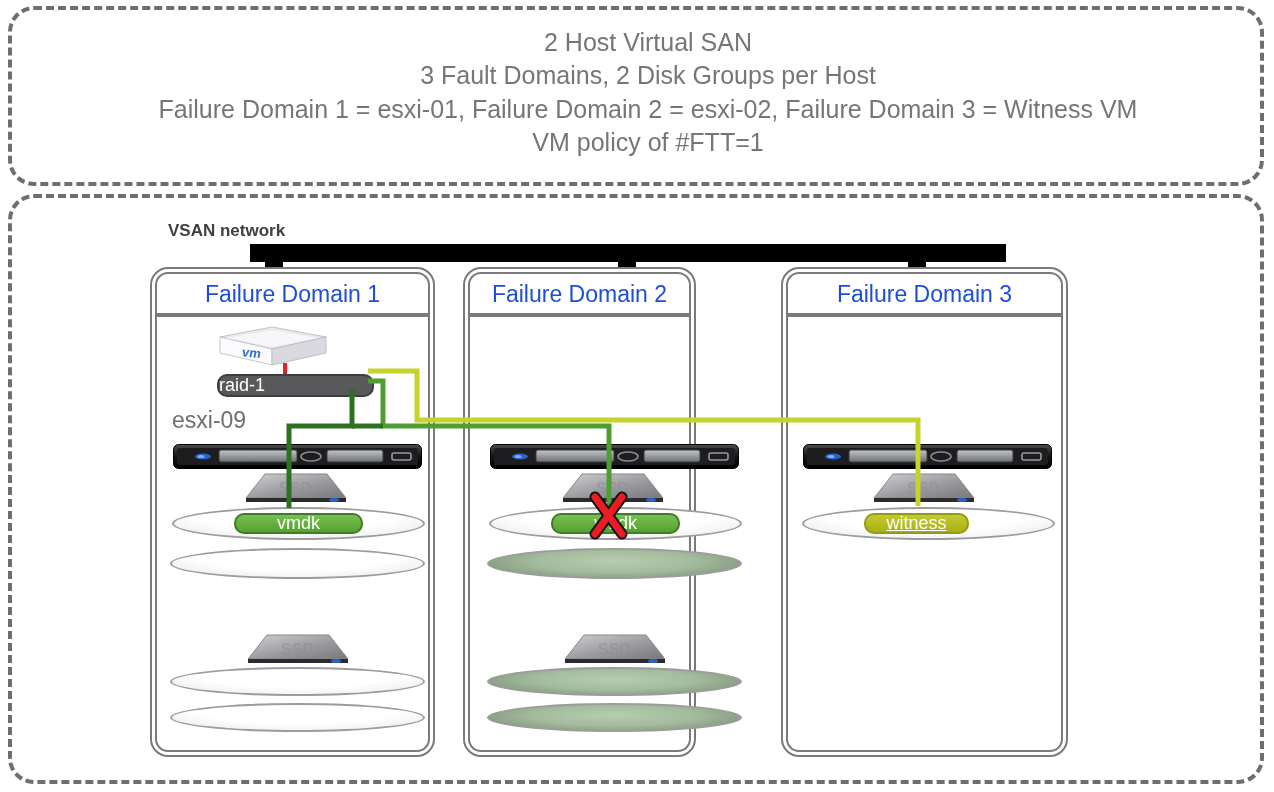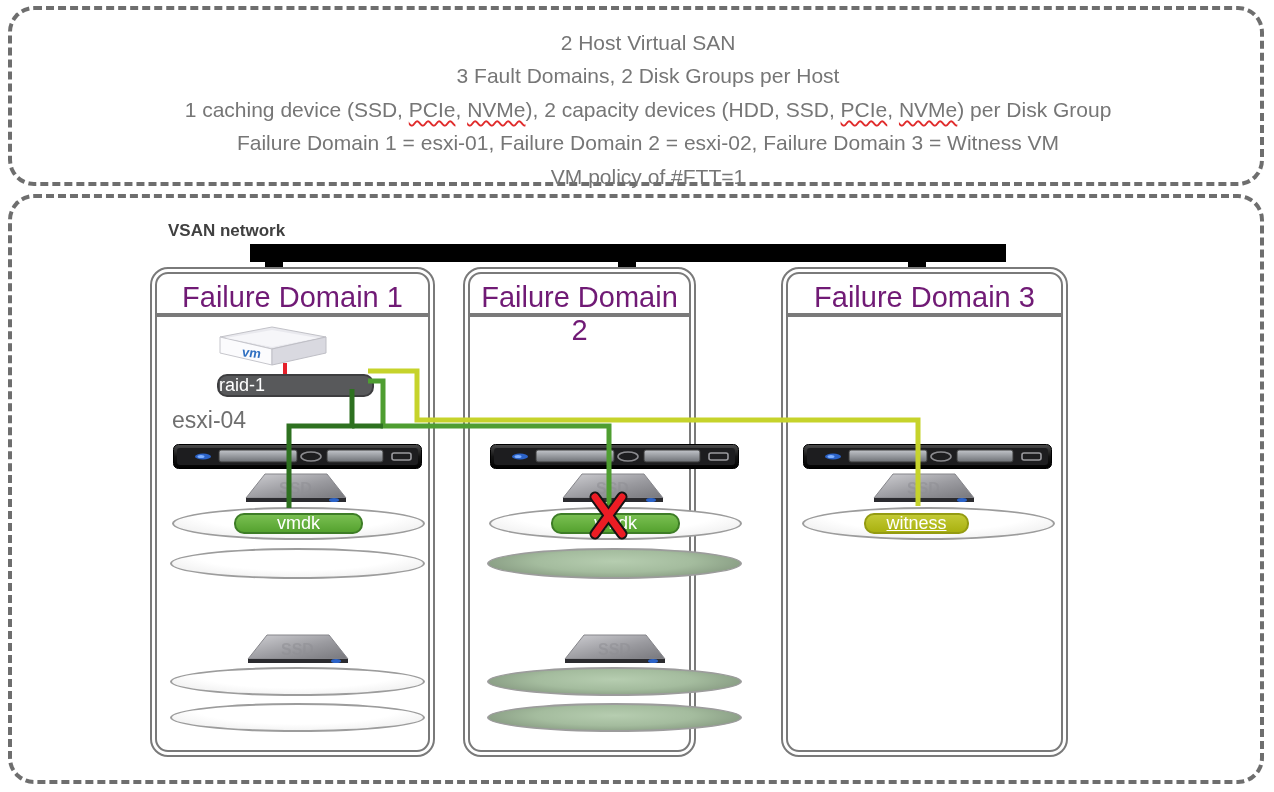--- a/index.html
+++ b/index.html
@@ -7,32 +7,32 @@
   body { font-family:"Liberation Sans", sans-serif; }
   #stage { position:relative; width:1274px; height:792px; background:#fff; overflow:hidden; }
 
   
   .dashed-box { position:absolute; border:4px dashed #6e6e6e; border-radius:26px; background:#fff; }
   #top-box   { left:8px;  top:6px;   width:1256px; height:180px; }
   #main-box  { left:8px;  top:194px; width:1256px; height:590px; }
 
   
   #header-text { position:absolute; left:20px; top:16px; width:1232px; text-align:center;
-                 color:#767676; font-size:21px; line-height:33.4px; }
+                 color:#767676; font-size:25px; line-height:33.4px; }
   .sq { text-decoration: underline wavy #e02b2b; text-decoration-thickness:2px; text-underline-offset:3px; }
 
   
   #vsan-label { position:absolute; left:168px; top:221px; color:#404040; font-size:17px;font-weight:bold; }
   #vsan-bar   { position:absolute; left:250px; top:244px; width:756px; height:18px; background:#000; }
   .vsan-tick  { position:absolute; top:261px; width:18px; height:10px; background:#000; }
 
   
   .fd { position:absolute; top:267px; height:490px; border:2px solid #7a7a7a; border-radius:18px; padding:3px; background:#fff; }
   .fd-inner { width:100%; height:100%; border:2px solid #7a7a7a; border-radius:13px; position:relative; overflow:visible; }
-  .fd-title { text-align:center; color:#701a75; font-size:29px; padding-top:7px; height:39px; }
+  .fd-title { text-align:center; color:#1d4ed8; font-size:23px; padding-top:7px; height:39px; }
   .fd-divider { height:2px; border-top:2px solid #7a7a7a; border-bottom:2px solid #7a7a7a; }
   #fd1 { left:150px; width:285px; }
   #fd2 { left:463px; width:233px; }
   #fd3 { left:781px; width:287px; }
   .fd-abs { position:absolute; }
 
   .host-label { color:#6f6f6f; font-size:23px; white-space:nowrap; }
   .host-label-centered { left:0; width:100%; text-align:center; }
 
   
@@ -72,21 +72,20 @@
           <stop offset="0.55" stop-color="#9a9a9f"></stop>
           <stop offset="1" stop-color="#77777c"></stop>
       </linearGradient>
     </defs>
   </svg>
 
   <div id="top-box" class="dashed-box">
     <div id="header-text">
       <div>2 Host Virtual SAN</div>
       <div>3 Fault Domains, 2 Disk Groups per Host</div>
-      <div><span>1 caching device (SSD, </span><span class="sq">PCIe</span><span>, </span><span class="sq">NVMe</span><span>), 2 capacity devices (HDD, SSD, </span><span class="sq">PCIe</span><span>, </span><span class="sq">NVMe</span><span>) per Disk Group</span></div>
       <div>Failure Domain 1 = esxi-01, Failure Domain 2 = esxi-02, Failure Domain 3 = Witness VM</div>
       <div>VM policy of #FTT=1</div>
     </div>
   </div>
 
   <div id="main-box" class="dashed-box"></div>
 
   <div id="vsan-label">VSAN network</div>
   <div id="vsan-bar"></div>
   <div class="vsan-tick" style="left:265px;"></div>
@@ -102,21 +101,21 @@
         <polygon points="8,15 60,5 114,15 60,27" fill="#e9e9ee" stroke="#c2c2c8" stroke-width="1"></polygon>
         <polygon points="8,15 60,27 60,43 8,31" fill="#fbfbfd" stroke="#c6c6cc" stroke-width="1"></polygon>
         <polygon points="114,15 60,27 60,43 114,31" fill="#d9d9e0" stroke="#bfbfc6" stroke-width="1"></polygon>
         <polygon points="14,16 60,8 106,16 60,25" fill="#f6f6f9"></polygon>
         <text x="30" y="31" font-size="13" font-weight="bold" font-style="italic" fill="#2f6fc1" transform="skewY(6)">vm</text>
       </svg>
       <div class="red-connector" style="left:126px; top:89px; width:4px; height:13px;"></div>
 
       <div class="fd-abs raid-pill" style="left:60px; top:100px; width:157px; height:23px;">raid-1</div>
 
-      <div class="fd-abs host-label" style="left:15px; top:133px;">esxi-04</div>
+      <div class="fd-abs host-label" style="left:15px; top:133px;">esxi-09</div>
 
       <svg class="fd-abs" style="left:16px; top:170px;" width="249" height="25" viewBox="0 0 249 25">
         <rect x="0.5" y="0.5" width="248" height="24" rx="5" fill="url(#gSrv)" stroke="#000"></rect>
         <rect x="4" y="4" width="241" height="17" rx="3" fill="#1d1d1f"></rect>
         <ellipse cx="30" cy="12.5" rx="8" ry="3" fill="#2c63c8"></ellipse>
         <ellipse cx="28" cy="12.5" rx="3.5" ry="1.6" fill="#7fb0ff"></ellipse>
         <rect x="46" y="6" width="78" height="12" rx="2" fill="url(#gSlot)" stroke="#3a3a3a"></rect>
         <ellipse cx="138" cy="12.5" rx="10" ry="4.5" fill="none" stroke="#8a8a8e" stroke-width="1.6"></ellipse>
         <rect x="154" y="6" width="56" height="12" rx="2" fill="url(#gSlot)" stroke="#3a3a3a"></rect>
         <rect x="219" y="9" width="19" height="7" rx="2" fill="none" stroke="#9a9a9e" stroke-width="1.6"></rect>

